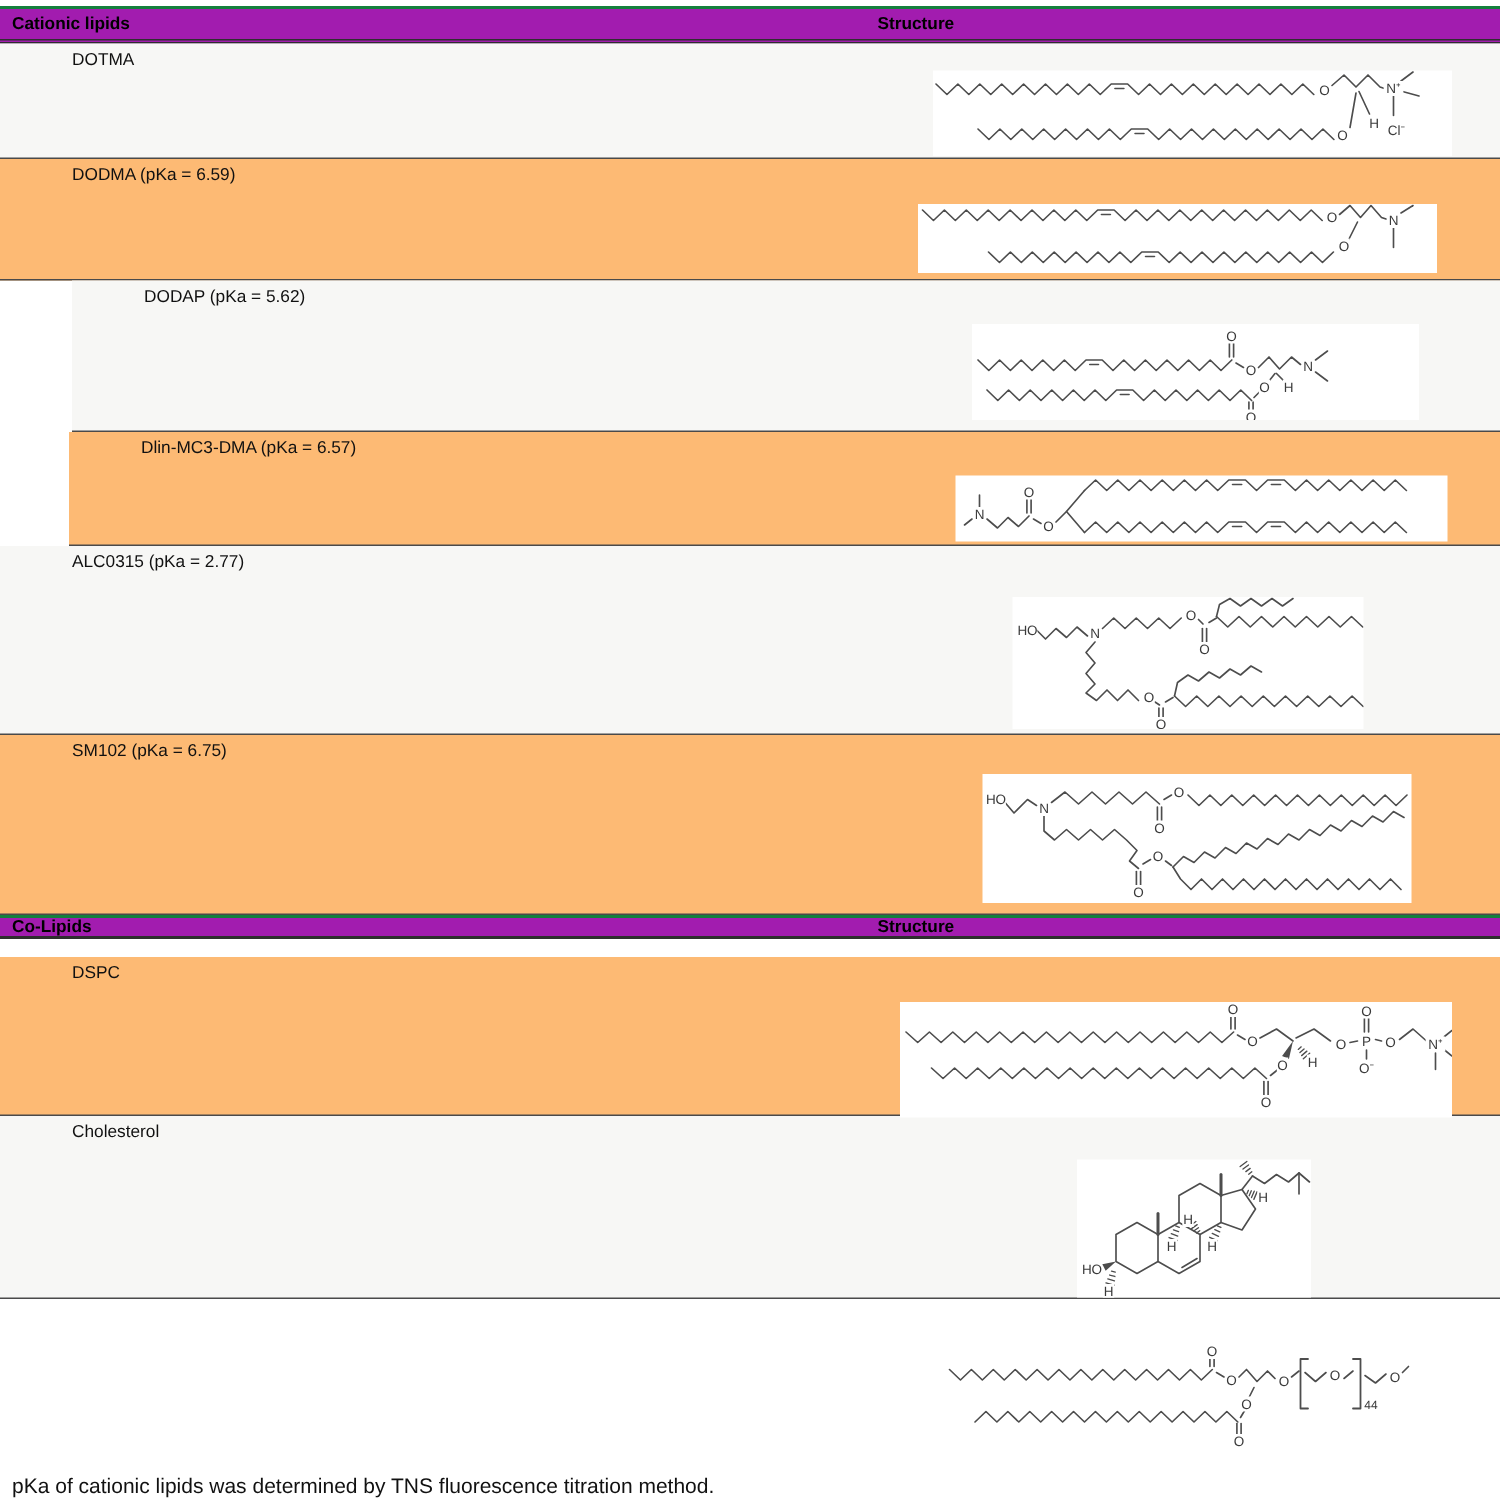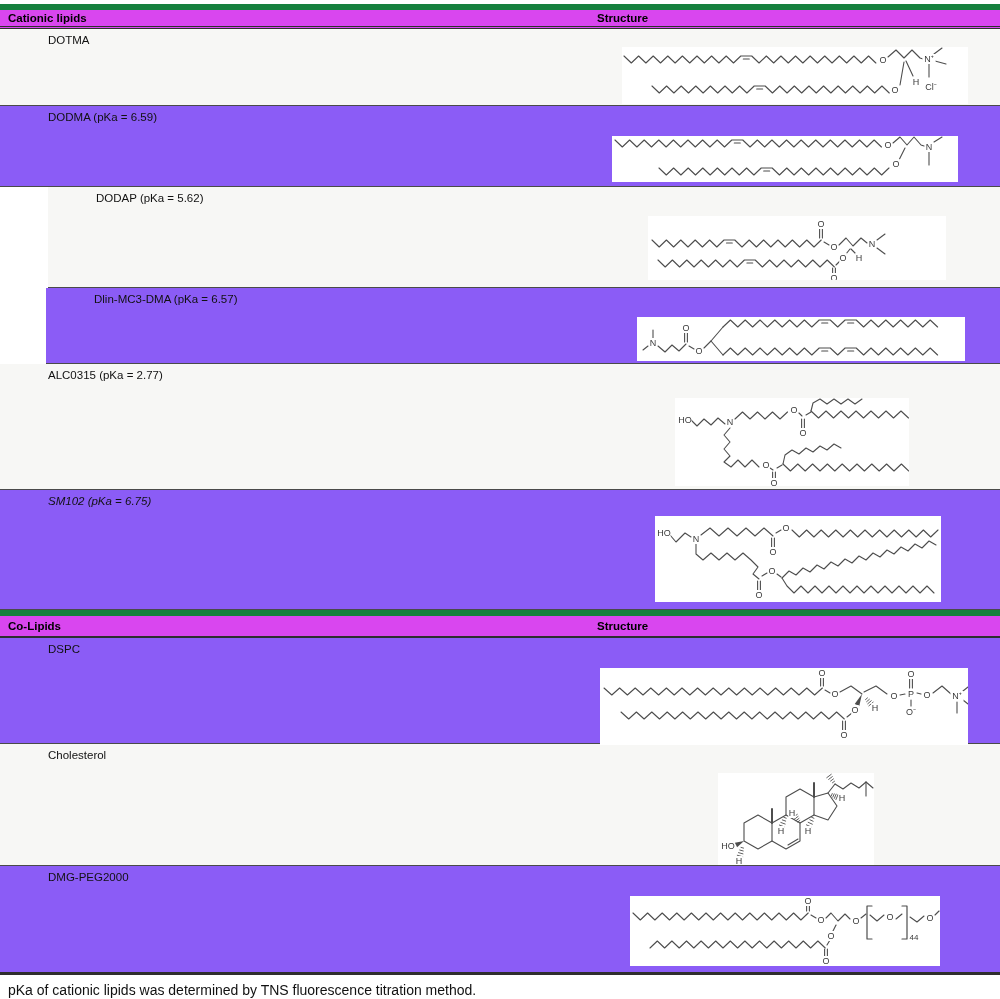--- a/index.html
+++ b/index.html
@@ -1,25 +1,25 @@
 <!DOCTYPE html>
 <html><head>
 <meta charset="utf-8">
 <style>
   html,body{margin:0;padding:0;background:#fff;}
   .canvas{position:relative;width:1000px;height:999px;background:#ffffff;
           font-family:"Liberation Sans",sans-serif;overflow:hidden;}
-  .hdr{position:absolute;left:0;width:100%;box-sizing:border-box;background:#d946ef;
-       border-top:6px solid #15803d;border-bottom:3px double #2e2e2e;}
+  .hdr{position:absolute;left:0;width:100%;box-sizing:border-box;background:#a21caf;
+       border-top:2px solid #15803d;border-bottom:3px double #2e2e2e;}
   .hdr .c1,.hdr .c2{position:absolute;top:50%;transform:translateY(-50%);
        font-weight:bold;font-size:11.5px;color:#000;white-space:nowrap;}
-  .hdr .c1{left:8px;} .hdr .c2{left:597px;}
+  .hdr .c1{left:8px;} .hdr .c2{left:585px;}
   .row{position:absolute;left:0;width:100%;box-sizing:border-box;
        border-bottom:1.5px solid #4a4a4a;}
-  .row.light{background:#f7f7f5;} .row.gray{background:#8b5cf6;}
+  .row.light{background:#f7f7f5;} .row.gray{background:#fdba74;}
   .row .lbl{position:absolute;left:8px;top:5px;font-size:11.5px;color:#111;white-space:nowrap;padding-left:40px;}
   .sbox{position:absolute;background:#ffffff;}
   .sbox svg{display:block;}
   .footnote{position:absolute;left:8px;top:982px;font-size:14px;color:#111;}
 </style>
 </head>
 <body>
 
 <div class="canvas">
 
@@ -36,37 +36,34 @@
   </div>
   <div class="row light" style="top:187px;height:101px;margin-left:48px;">
     <span class="lbl">DODAP (pKa = 5.62)</span>
   </div>
   <div class="row gray" style="top:288px;height:76px;margin-left:46px;">
     <span class="lbl">Dlin-MC3-DMA (pKa = 6.57)</span>
   </div>
   <div class="row light" style="top:364px;height:126px;">
     <span class="lbl">ALC0315 (pKa = 2.77)</span>
   </div>
-  <div class="row gray" style="top:490px;height:120px;font-style:italic;">
+  <div class="row gray" style="top:490px;height:120px;">
     <span class="lbl">SM102 (pKa = 6.75)</span>
   </div>
 
-  <div class="hdr" style="top:610px;height:28px;border-bottom:2px solid #2e2e2e;">
+  <div class="hdr" style="top:610px;height:16px;border-bottom:2px solid #2e2e2e;">
     <span class="c1">Co-Lipids</span>
     <span class="c2">Structure</span>
   </div>
 
   <div class="row gray" style="top:638px;height:106px;">
     <span class="lbl">DSPC</span>
   </div>
   <div class="row light" style="top:744px;height:122px;">
     <span class="lbl">Cholesterol</span>
-  </div>
-  <div class="row gray" style="top:866px;height:109px;border-bottom:3px solid #2e2e2e;">
-    <span class="lbl">DMG-PEG2000</span>
   </div>
 
   <div class="sbox" style="left: 622px; top: 47px; width: 346px; height: 57px;">
       <svg width="346" height="57" viewBox="0 0 346 57">
         <g>
           <polyline points="2,9 9.3,16 16.6,9 23.900000000000002,16 31.200000000000003,9 38.5,16 45.8,9 53.099999999999994,16 60.39999999999999,9 67.69999999999999,16 74.99999999999999,9 82.29999999999998,16 89.59999999999998,9 96.89999999999998,16 104.19999999999997,9 111.49999999999997,16 118.79999999999997,9 129.74999999999997,9 137.04999999999998,16 144.35,9 151.65,16 158.95000000000002,9 166.25000000000003,16 173.55000000000004,9 180.85000000000005,16 188.15000000000006,9 195.45000000000007,16 202.75000000000009,9 210.0500000000001,16 217.3500000000001,9 224.65000000000012,16 231.95000000000013,9 239.25000000000014,16 246.55000000000015,9 253.85000000000016,16" fill="none" stroke="#4d4d4d" stroke-width="1.1" stroke-linejoin="round" stroke-linecap="round"></polyline>
           <line x1="121.29999999999997" y1="12" x2="127.24999999999997" y2="12" stroke="#4d4d4d" stroke-width="1.1" stroke-linecap="round"></line>
           <polyline points="266,10 274,3 282,11 290,3 298,11 301,12" fill="none" stroke="#4d4d4d" stroke-width="1.1" stroke-linejoin="round" stroke-linecap="round"></polyline>
           <line x1="312" y1="7" x2="320" y2="1" stroke="#4d4d4d" stroke-width="1.1" stroke-linecap="round"></line>
           <line x1="313" y1="14" x2="324" y2="17" stroke="#4d4d4d" stroke-width="1.1" stroke-linecap="round"></line>

